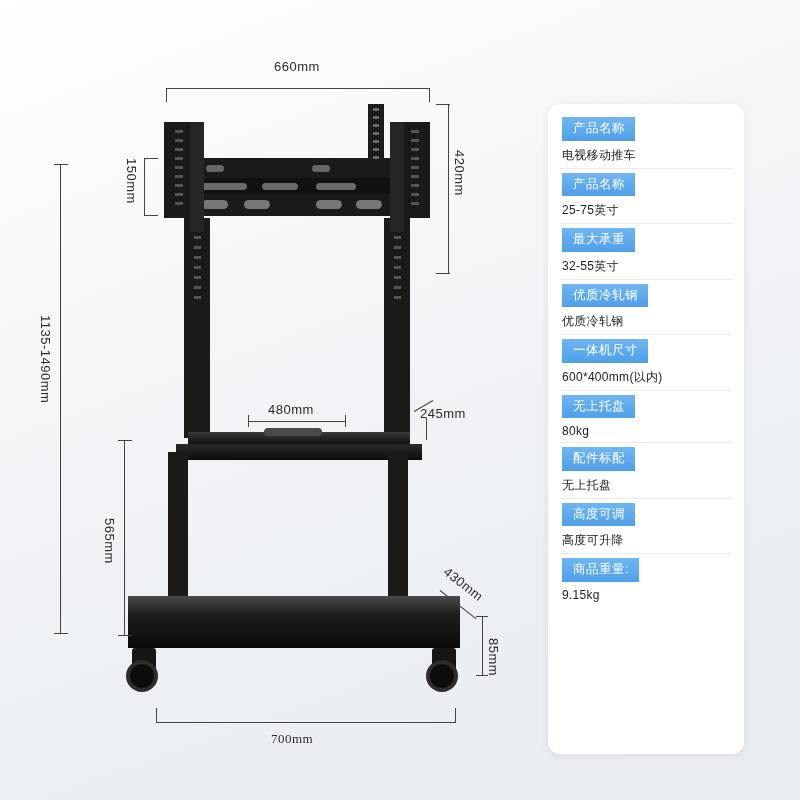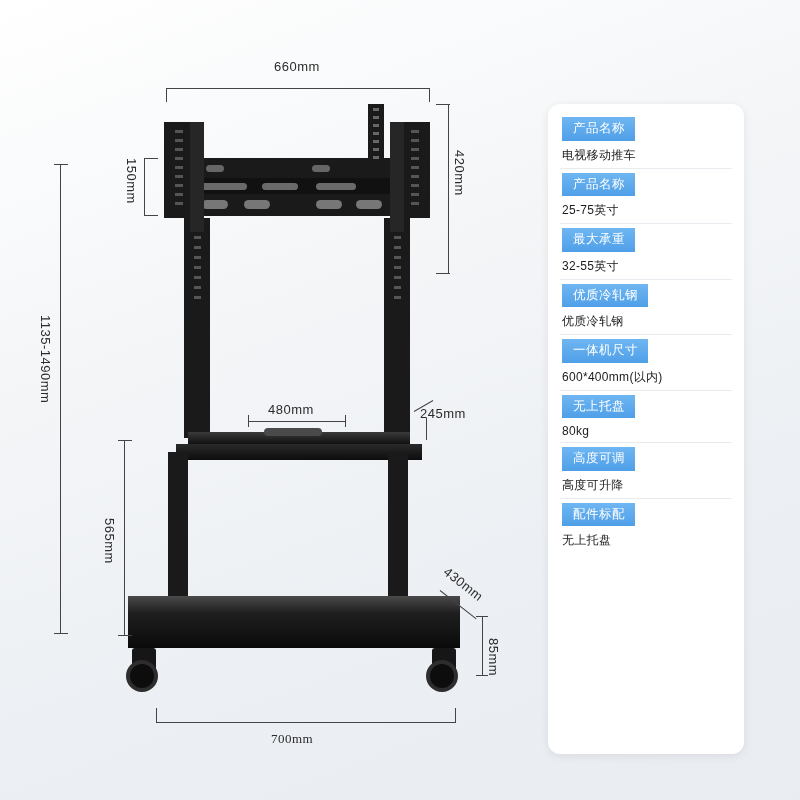--- a/index.html
+++ b/index.html
@@ -204,25 +204,29 @@
       <span class="pill">一体机尺寸</span>
       <span class="specval">600*400mm(以内)</span>
     </div>
 
     <div class="specrow">
       <span class="pill">无上托盘</span>
       <span class="specval">80kg</span>
     </div>
 
     <div class="specrow">
+      <span class="pill">配件标配</span>
+      <span class="specval">无上托盘</span>
+    </div>
+
+    <div class="specrow">
       <span class="pill">高度可调</span>
       <span class="specval">高度可升降</span>
     </div>
 
     <div class="specrow">
-      <span class="pill">配件标配</span>
-      <span class="specval">无上托盘</span>
-    </div>
-
+      <span class="pill">商品重量:</span>
+      <span class="specval">9.15kg</span>
+    </div>
 
   </div>
 
 </div>
 
 </body></html>

